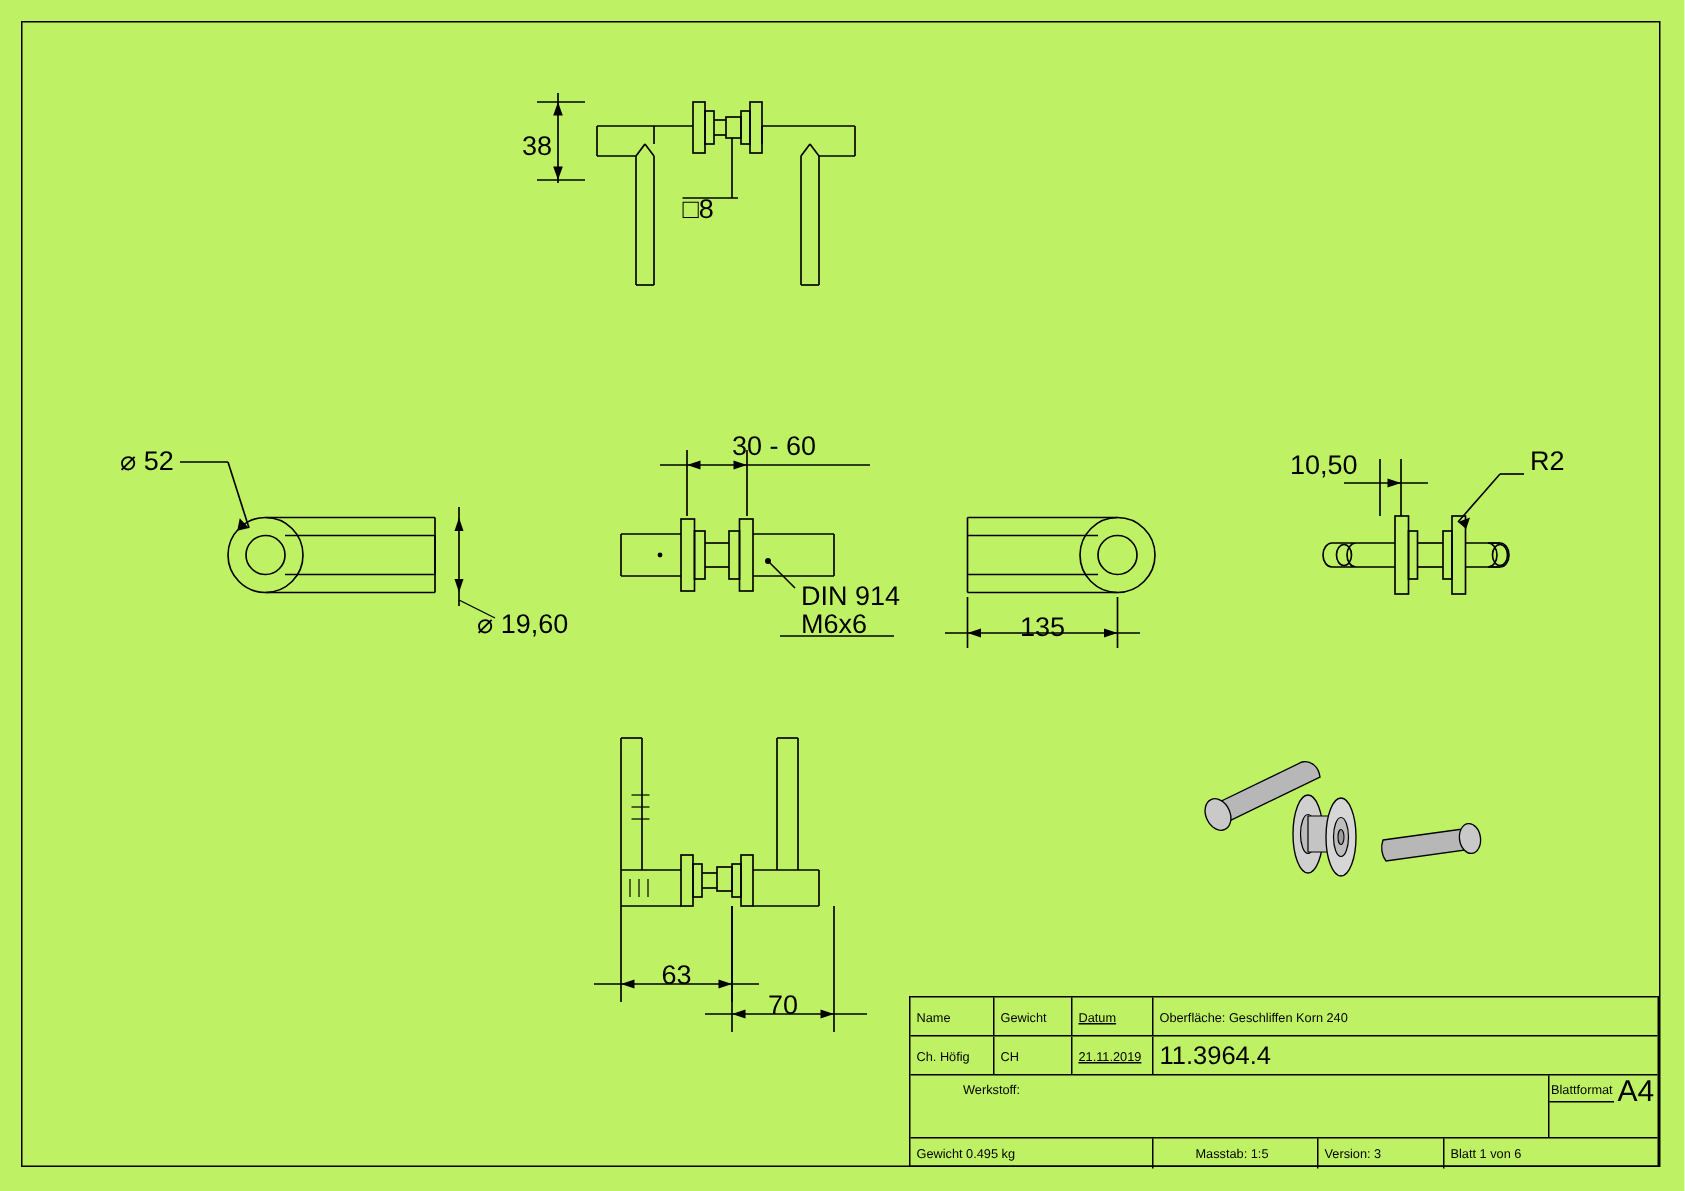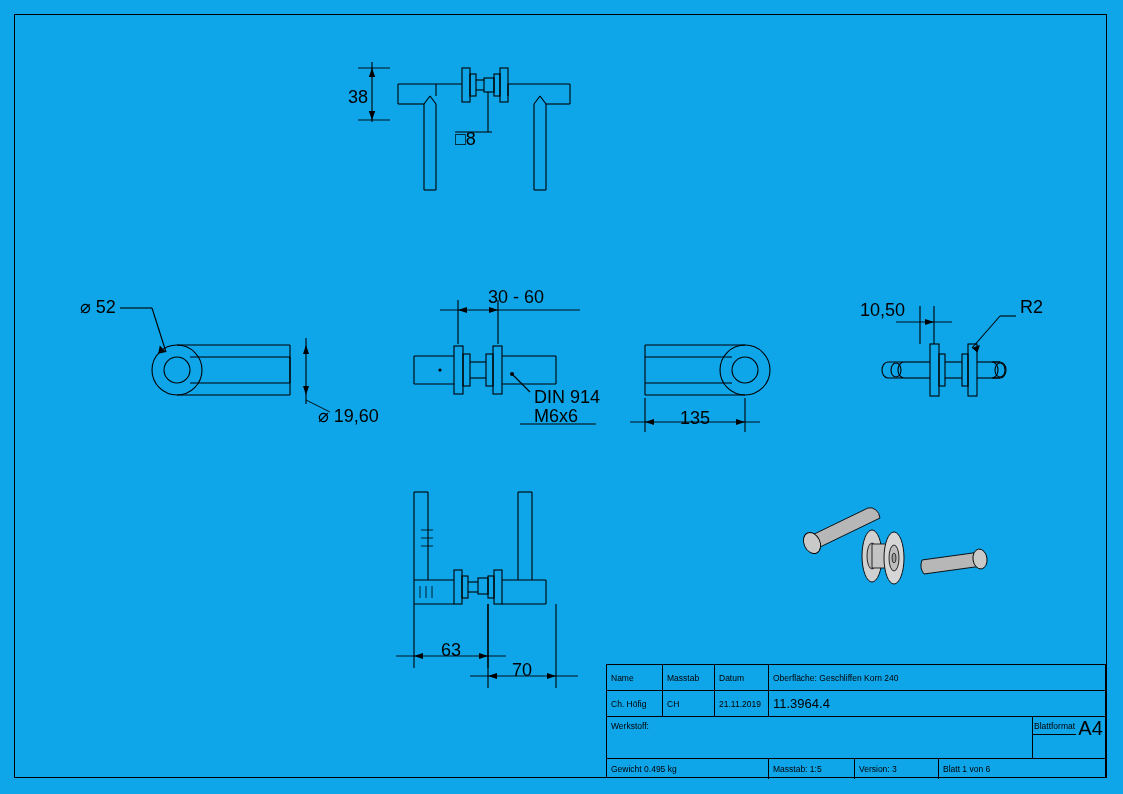--- a/index.html
+++ b/index.html
@@ -1,37 +1,37 @@
 <!DOCTYPE html>
 <html><head>
 <meta charset="utf-8">
 <style>
   html,body{margin:0;padding:0;background:#ffffff;}
   body{font-family:"Liberation Sans",sans-serif;}
-  #page{position:relative;width:1123px;height:794px;background:#0ea5e9;overflow:hidden;}
+  #page{position:relative;width:1123px;height:794px;background:#bef264;overflow:hidden;}
   .frame{position:absolute;left:14px;top:14px;width:1093px;height:764px;border:1.5px solid #000;box-sizing:border-box;}
   svg.draw{position:absolute;left:0;top:0;width:1123px;height:794px;}
   .dim{font-family:"Liberation Sans",sans-serif;fill:#000;}
   .t18{font-size:18px;}
   
   .tb{position:absolute;left:606px;top:664px;width:500px;height:114px;border:1.2px solid #000;box-sizing:border-box;font-size:8.5px;color:#000;}
   .tb .row{display:flex;box-sizing:border-box;}
   .tb .cell{box-sizing:border-box;padding:2px 4px;display:flex;align-items:center;overflow:hidden;white-space:nowrap;}
   .bb{border-bottom:1.2px solid #000;}
   .br{border-right:1.2px solid #000;}
   .r1{height:26px;}
   .r2{height:26px;}
   .r3{height:42px;}
   .r4{height:20px;}
   .c-name{width:56px;}
   .c-sig{width:52px;}
-  .c-dat{width:54px;}
+  .c-dat{width:54px;text-decoration:underline;}
   .c-art{width:220px;}
   .c-obf{flex:1;}
-  .artno{font-size:13px;padding-left:4px;}
+  .artno{font-size:17px;padding-left:4px;}
   .lbl{font-size:8.5px;}
   .small{font-size:8.5px;}
   .bf-wrap{width:72px;}
   .a4{font-size:20px;}
 </style>
 </head>
 <body>
 
 <div id="page">
   <div class="frame"></div>
@@ -252,39 +252,39 @@
     <text class="dim t18" x="695" y="424" text-anchor="middle">135</text>
     <text class="dim t18" x="860" y="316" text-anchor="start">10,50</text>
     <text class="dim t18" x="1020" y="313" text-anchor="start">R2</text>
     <text class="dim t18" x="451" y="656" text-anchor="middle">63</text>
     <text class="dim t18" x="522" y="676" text-anchor="middle">70</text>
   </svg>
 
   <div class="tb">
     <div class="row r1 bb">
       <div class="cell br c-name lbl">Name</div>
-      <div class="cell br c-sig lbl">Masstab</div>
+      <div class="cell br c-sig lbl">Gewicht</div>
       <div class="cell br c-dat lbl">Datum</div>
       <div class="cell c-obf lbl">Oberfläche:   Geschliffen Korn 240</div>
     </div>
     <div class="row r2 bb">
       <div class="cell br c-name small">Ch. Höfig</div>
       <div class="cell br c-sig small">CH</div>
       <div class="cell br c-dat small">21.11.2019</div>
       <div class="cell artno">11.3964.4</div>
     </div>
     <div class="row r3 bb">
       <div style="flex:1;display:flex;flex-direction:column;border-right:1.2px solid #000;box-sizing:border-box;">
-        <div class="cell lbl" style="height:18px;">Werkstoff:</div>
+        <div class="cell lbl" style="height:18px;margin-left:31px;">Werkstoff:</div>
       </div>
       <div class="bf-wrap" style="display:flex;flex-direction:row;box-sizing:border-box;">
         <div class="cell lbl bb" style="height:18px;justify-content:center;">Blattformat</div>
         <div class="cell a4" style="height:22px;justify-content:center;">A4</div>
       </div>
     </div>
     <div class="row r4">
       <div class="cell br small" style="width:162px;">Gewicht 0.495 kg</div>
-      <div class="cell br small" style="width:86px;">Masstab: 1:5</div>
+      <div class="cell br small" style="width:86px;margin-left:24px;">Masstab: 1:5</div>
       <div class="cell br small" style="width:84px;">Version: 3</div>
       <div class="cell small" style="flex:1;">Blatt 1 von 6</div>
     </div>
   </div>
 </div>
 
 </body></html>

